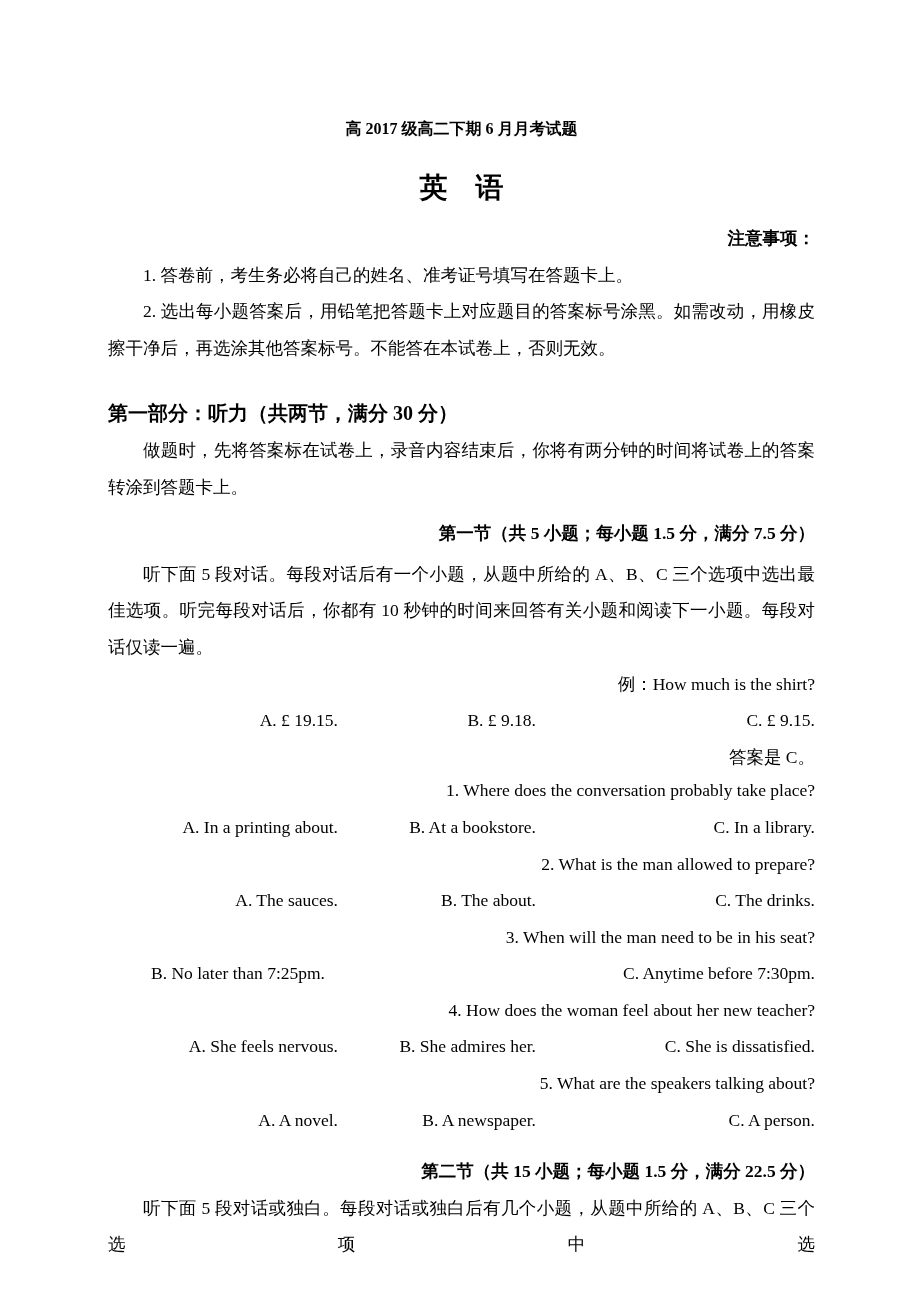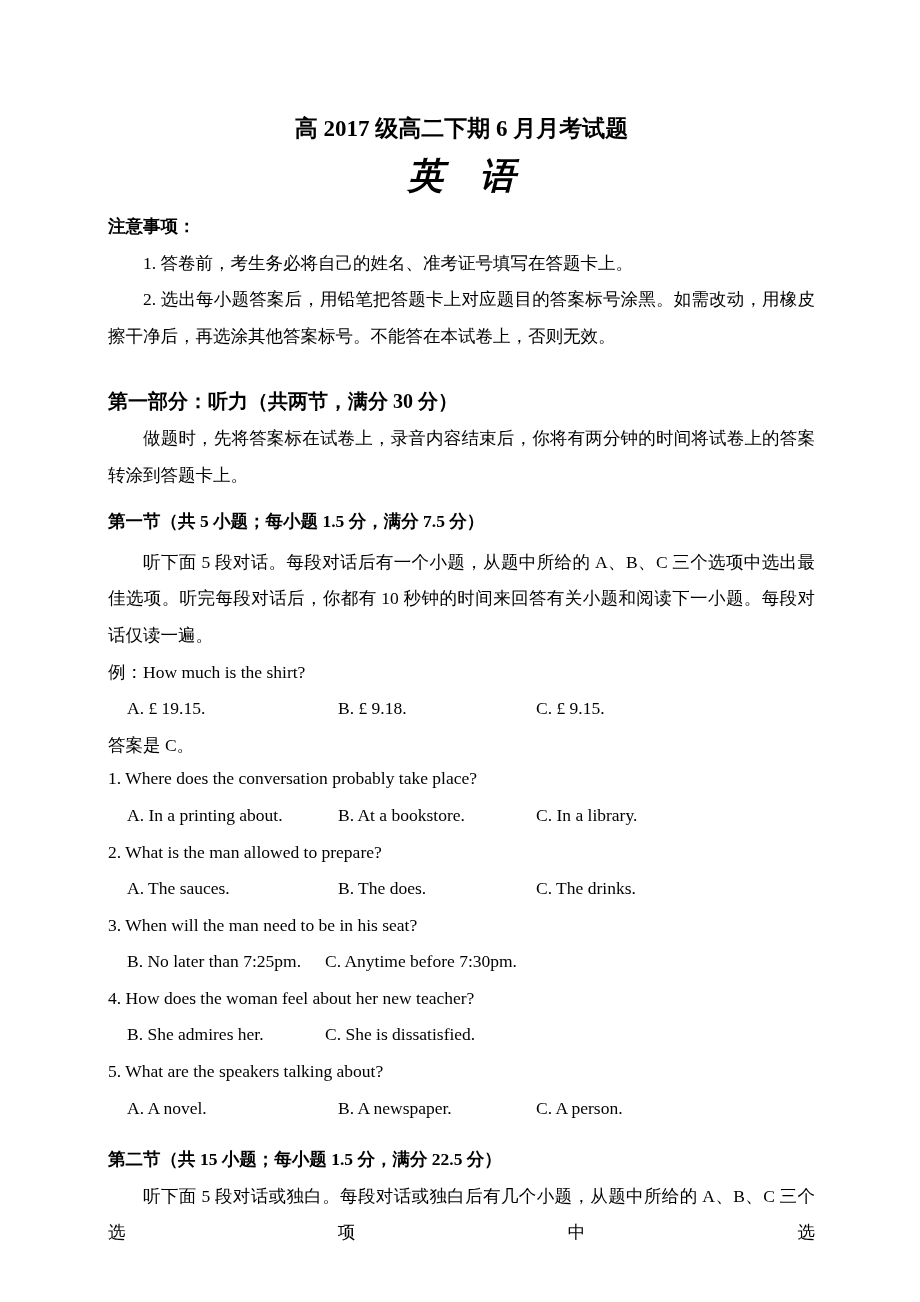--- a/index.html
+++ b/index.html
@@ -9,36 +9,36 @@
     height: 1302px;
     background: #ffffff;
     overflow: hidden;
     color: #000000;
     font-family: "Liberation Serif", "DejaVu Serif", serif;
   }
   .content {
     padding: 114px 105px 0 108px; 
   }
   .exam-title {
-    font-size: 23px;
+    font-size: 16px;
     font-weight: bold;
     text-align: center;
     line-height: 30px;
   }
   .subject-title {
-    font-size: 36px;
+    font-size: 28px;
     font-weight: bold;
     text-align: center;
     line-height: 48px;
-    margin-top: 8px;
-    font-style: italic;
+    margin-top: 20px;
   }
   .bl { 
     font-size: 17.5px;
     line-height: 36.6px;
+    text-align: right;
   }
   .bold { font-weight: bold; }
   .notice-heading { margin-top: 8px; }
   .para {
     text-align: justify;
     text-indent: 35px;
   }
   .part-heading {
     font-size: 20px;
     font-weight: bold;
@@ -95,32 +95,33 @@
       <div class="bl">1. Where does the conversation probably take place?</div>
       <div class="bl opt-row">
         <span class="opt-a">A. In a printing about.</span>
         <span class="opt-b">B. At a bookstore.</span>
         <span class="opt-c">C. In a library.</span>
       </div>
 
       <div class="bl">2. What is the man allowed to prepare?</div>
       <div class="bl opt-row">
         <span class="opt-a">A. The sauces.</span>
-        <span class="opt-b">B. The does.</span>
+        <span class="opt-b">B. The about.</span>
         <span class="opt-c">C. The drinks.</span>
       </div>
 
       <div class="bl">3. When will the man need to be in his seat?</div>
       <div class="bl opt-row">
         <span class="opt-b">B. No later than 7:25pm.</span>
         <span class="opt-c">C. Anytime before 7:30pm.</span>
       </div>
 
       <div class="bl">4. How does the woman feel about her new teacher?</div>
       <div class="bl opt-row">
+        <span class="opt-a">A. She feels nervous.</span>
         <span class="opt-b">B. She admires her.</span>
         <span class="opt-c">C. She is dissatisfied.</span>
       </div>
 
       <div class="bl">5. What are the speakers talking about?</div>
       <div class="bl opt-row">
         <span class="opt-a">A. A novel.</span>
         <span class="opt-b">B. A newspaper.</span>
         <span class="opt-c">C. A person.</span>
       </div>

